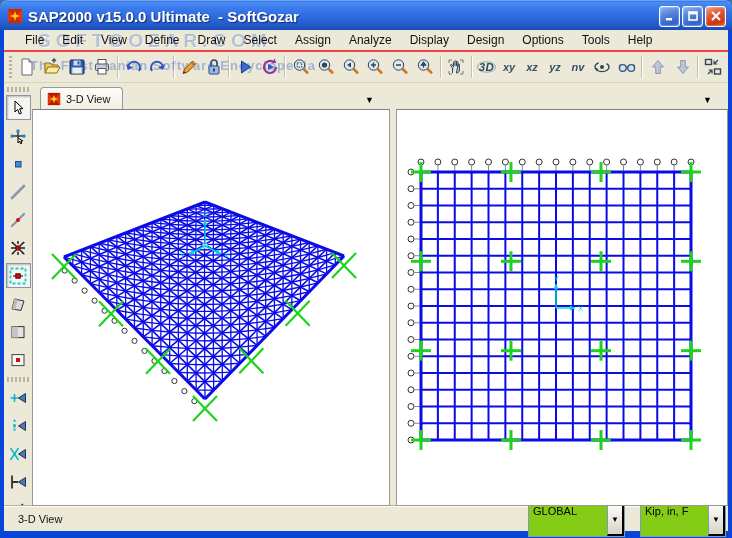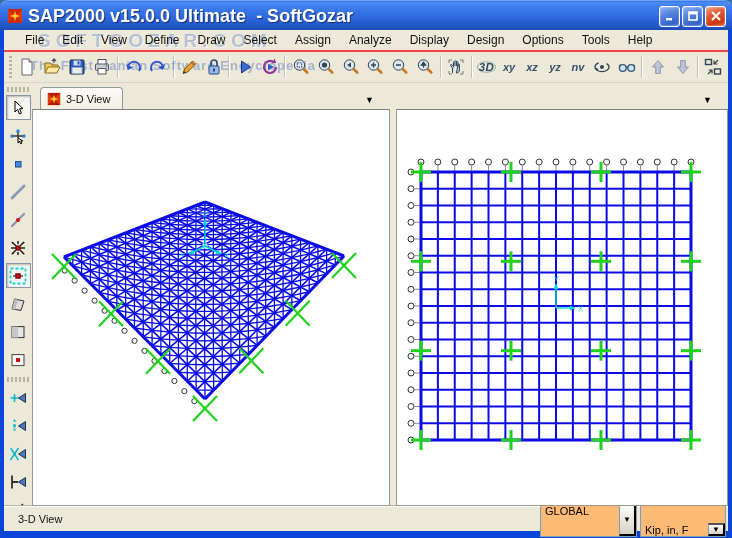--- a/index.html
+++ b/index.html
@@ -7,21 +7,21 @@
 
   .window { width:732px; height:538px; background:#0845d8; border-radius:8px 8px 0 0;
             padding:0 4px 7px 4px; display:flex; flex-direction:column; position:relative; }
 
   
   .titlebar { margin:0 -4px; height:30px; flex:0 0 30px; display:flex; align-items:center;
     padding:2px 6px 0 7px; border-radius:8px 8px 0 0;
     background:linear-gradient(180deg,#2a63cf 0%,#4a8cf5 9%,#3c7ceb 25%,#2f6be0 55%,#2258c8 85%,#1a4cb8 100%);
     box-shadow:inset 0 1px 0 #6ba2f5; }
   .titlebar .app-icon { width:16px; height:16px; margin-right:5px; flex:0 0 16px; }
-  .title-text { color:#fff; font-weight:bold; font-size:18px; text-shadow:1px 1px 1px #16316e;
+  .title-text { color:#fff; font-weight:bold; font-size:15px; text-shadow:1px 1px 1px #16316e;
     white-space:pre; overflow:hidden; flex:1; }
   .winbtns { display:flex; gap:2px; }
   .winbtn { width:21px; height:21px; border-radius:3px; border:1px solid #fff;
     display:flex; align-items:center; justify-content:center; cursor:pointer;
     background:linear-gradient(160deg,#8fb4f2 0%,#5483dd 40%,#3463c8 80%,#4a7ad8 100%);
     box-shadow:inset 0 0 2px rgba(255,255,255,.7); }
   .winbtn.close { background:linear-gradient(160deg,#f2a282 0%,#e0603a 35%,#cc3511 75%,#e06540 100%); }
   .winbtn svg { display:block; }
 
   
@@ -73,23 +73,23 @@
     padding:0 10px 4px 0; }
 
   .viewport { flex:1; background:#fff; border:1px solid #9a9a93; border-top-color:#808080;
     position:relative; overflow:hidden; min-height:0; }
   .viewport svg { position:absolute; left:0; top:0; }
 
   
   .statusbar { height:25px; flex:0 0 25px; background:#ece9d8; display:flex; align-items:center;
     padding:0 2px 0 14px; border-top:1px solid #fff; box-shadow:0 -1px 0 #b8b4a4; }
   .status-text { font-size:11px; color:#111; }
-  .combo { display:flex; height:36px; border:1px solid #7f9db9; background:#fdba74; margin-left:3px; }
+  .combo { display:flex; height:36px; border:1px solid #7f9db9; background:#84cc16; margin-left:15px; }
   .combo.cs { width:97px; margin-left:auto; }
-  .combo.units { width:86px;align-items:flex-end; }
+  .combo.units { width:86px; }
   .combo-val { flex:1; font-size:11px; padding:3px 0 0 4px; white-space:nowrap; overflow:hidden; }
   .combo-btn { width:17px; flex:0 0 17px; border-left:1px solid #7f9db9; cursor:pointer;
     background:linear-gradient(180deg,#fdfdfb,#d8d4c4); display:flex; align-items:center;
     justify-content:center; font-size:8px; color:#000; padding:0; }
 </style>
 </head>
 <body>
 
 <div class="window">
 

